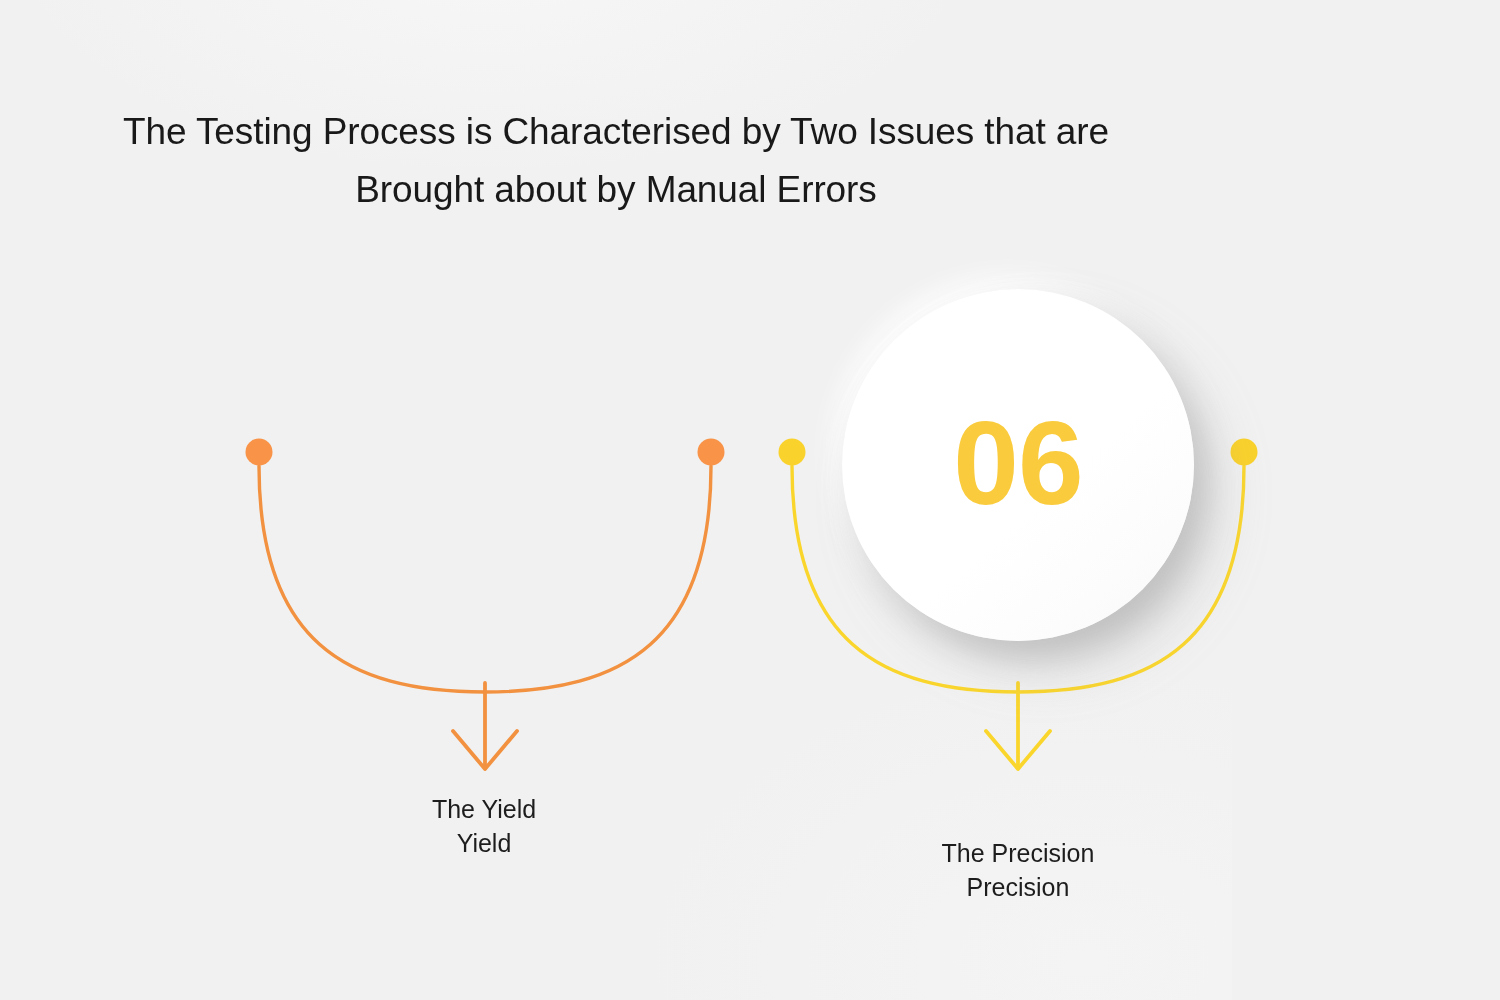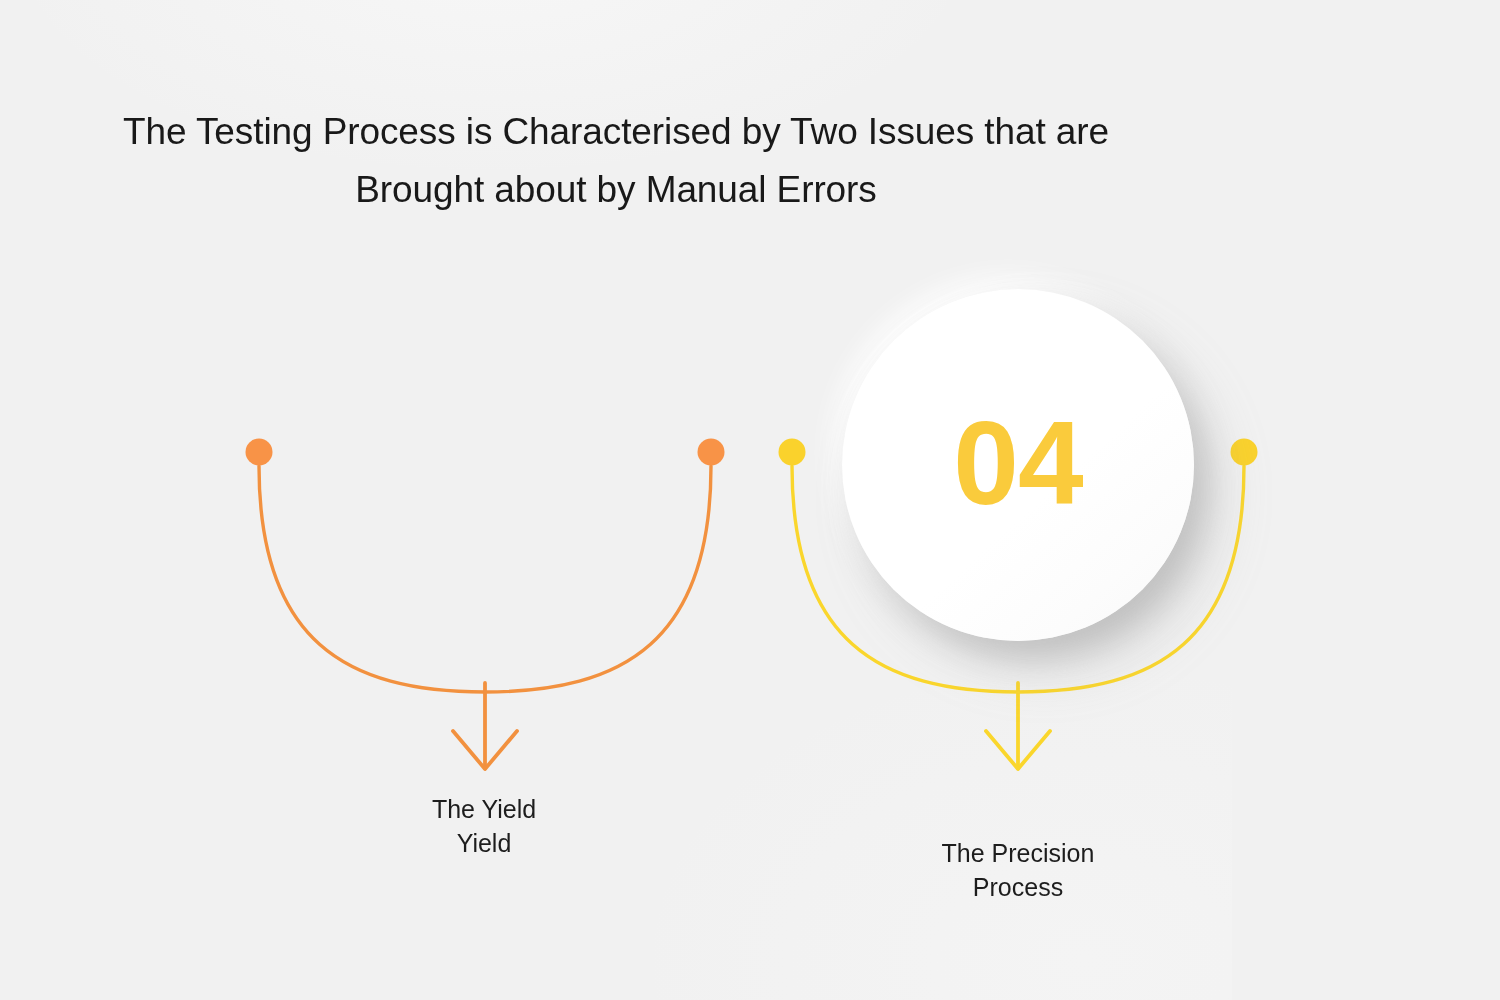--- a/index.html
+++ b/index.html
@@ -121,26 +121,26 @@
       <path id="arc-2" d="M 792 466 C 792 640, 878 692, 1018 692 C 1158 692, 1244 640, 1244 466" fill="none" stroke="#fad62c" stroke-width="3.4" stroke-linecap="round"></path>
       <circle id="dot-2a" cx="792" cy="452" r="13.5" fill="#fad22c"></circle>
       <circle id="dot-2b" cx="1244" cy="452" r="13.5" fill="#fad22c"></circle>
       <path id="arrow-stem-2" d="M 1018 683 L 1018 768" fill="none" stroke="#fad62c" stroke-width="3.8" stroke-linecap="round"></path>
       <path id="arrow-head-2" d="M 986 731 L 1018 769 L 1050 731" fill="none" stroke="#fad62c" stroke-width="3.8" stroke-linecap="round" stroke-linejoin="round"></path>
     </g>
   </svg>
 
 
   <div class="node" id="node-2">
-    <span class="node-number" id="number-2" style="color: rgb(250, 203, 60);">04</span>
+    <span class="node-number" id="number-2" style="color: rgb(250, 203, 60);">06</span>
   </div>
 
   <div class="node-label" id="label-1" style="color: rgb(29, 29, 29);">
     <span class="lline">The Yield</span>
     <span class="lline">Yield</span>
   </div>
 
   <div class="node-label" id="label-2" style="color: rgb(29, 29, 29);">
     <span class="lline">The Precision</span>
-    <span class="lline">Process</span>
+    <span class="lline">Precision</span>
   </div>
 
 </div>
 
 </body></html>

